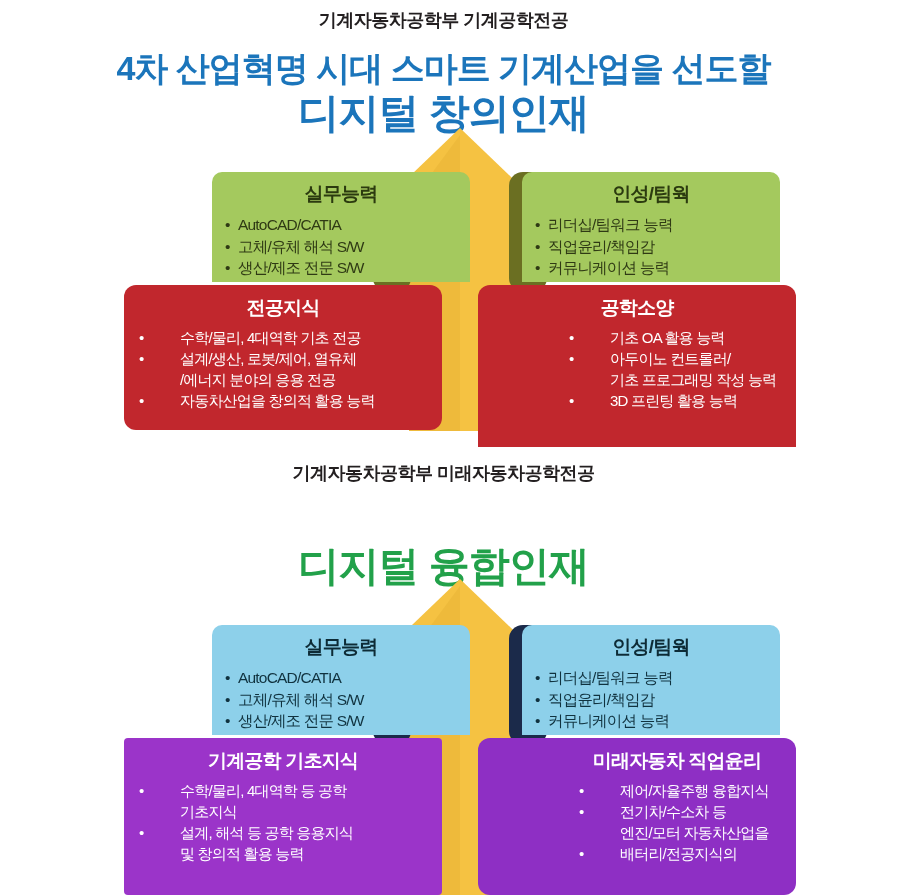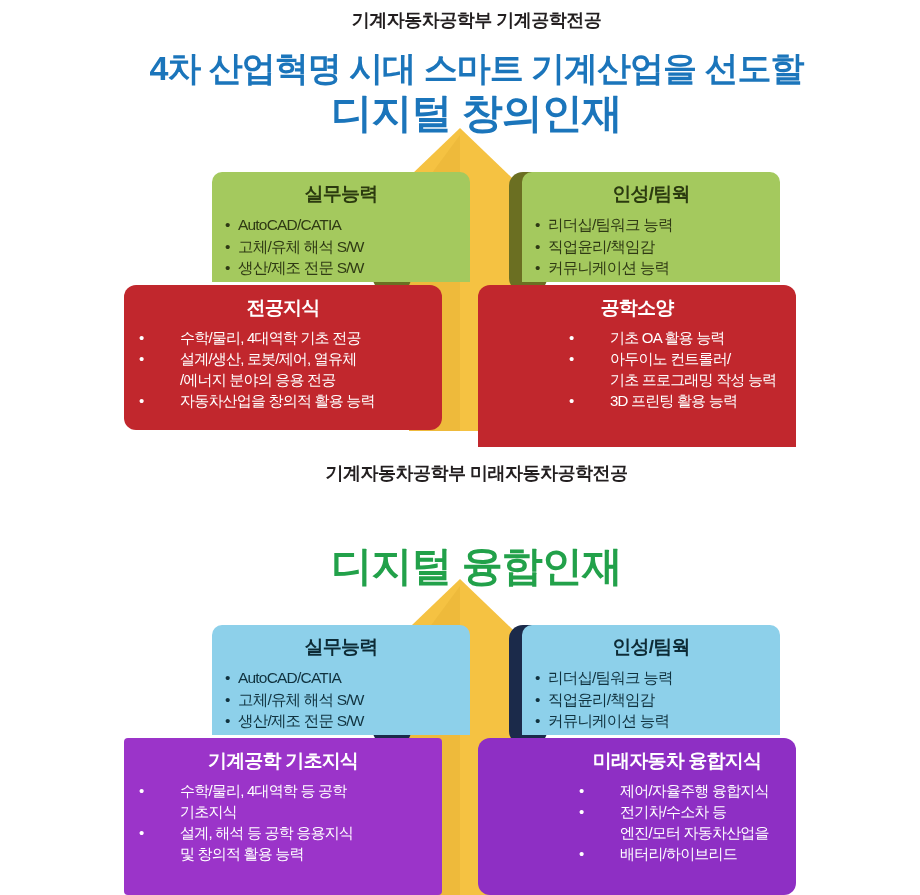--- a/index.html
+++ b/index.html
@@ -7,21 +7,21 @@
     width:920px;height:895px;
     background:#ffffff;
     font-family:"Liberation Sans","DejaVu Sans",sans-serif;
     color:#222;
     overflow:hidden;
   }
   .section{position:relative;width:920px;height:447px;overflow:hidden;}
   .section.two{height:448px;}
 
   
-  .head{position:absolute;left:0;width:887px;text-align:center;padding-left:33px;}
+  .head{position:absolute;left:0;width:887px;text-align:center;}
   .dept{font-size:18px;font-weight:bold;color:#231f20;letter-spacing:-0.5px;}
   .line1{font-size:34px;font-weight:bold;letter-spacing:-1px;}
   .line2{font-size:41px;font-weight:bold;letter-spacing:-1px;}
 
   
   .graphic{position:absolute;left:0;top:0;width:920px;height:447px;}
   svg{display:block;}
 
   
   .box{position:absolute;box-sizing:border-box;}
@@ -180,28 +180,28 @@
         <span class="nowrap">기초지식</span>
       </li>
       <li><span class="b">•</span>
         <span class="nowrap">설계, 해석 등 공학 응용지식</span><br>
         <span class="nowrap">및 창의적 활용 능력</span>
       </li>
     </ul>
   </div>
 
   <div class="box lower purple-lower2" style="left:478px;top:291px;height:157px;">
-    <div class="title" style="padding-left:80px;">미래자동차 융합지식</div>
+    <div class="title" style="padding-left:80px;">미래자동차 직업윤리</div>
     <ul style="padding-left:86px;">
       <li><span class="b">•</span>
         <span class="nowrap">제어/자율주행 융합지식</span>
       </li>
       <li><span class="b">•</span>
         <span class="nowrap">전기차/수소차 등</span><br>
         <span class="nowrap">엔진/모터 자동차산업을</span>
       </li>
       <li><span class="b">•</span>
-        <span class="nowrap">배터리/하이브리드</span>
+        <span class="nowrap">배터리/전공지식의</span>
       </li>
     </ul>
   </div>
 
 </div>
 
 </body></html>

